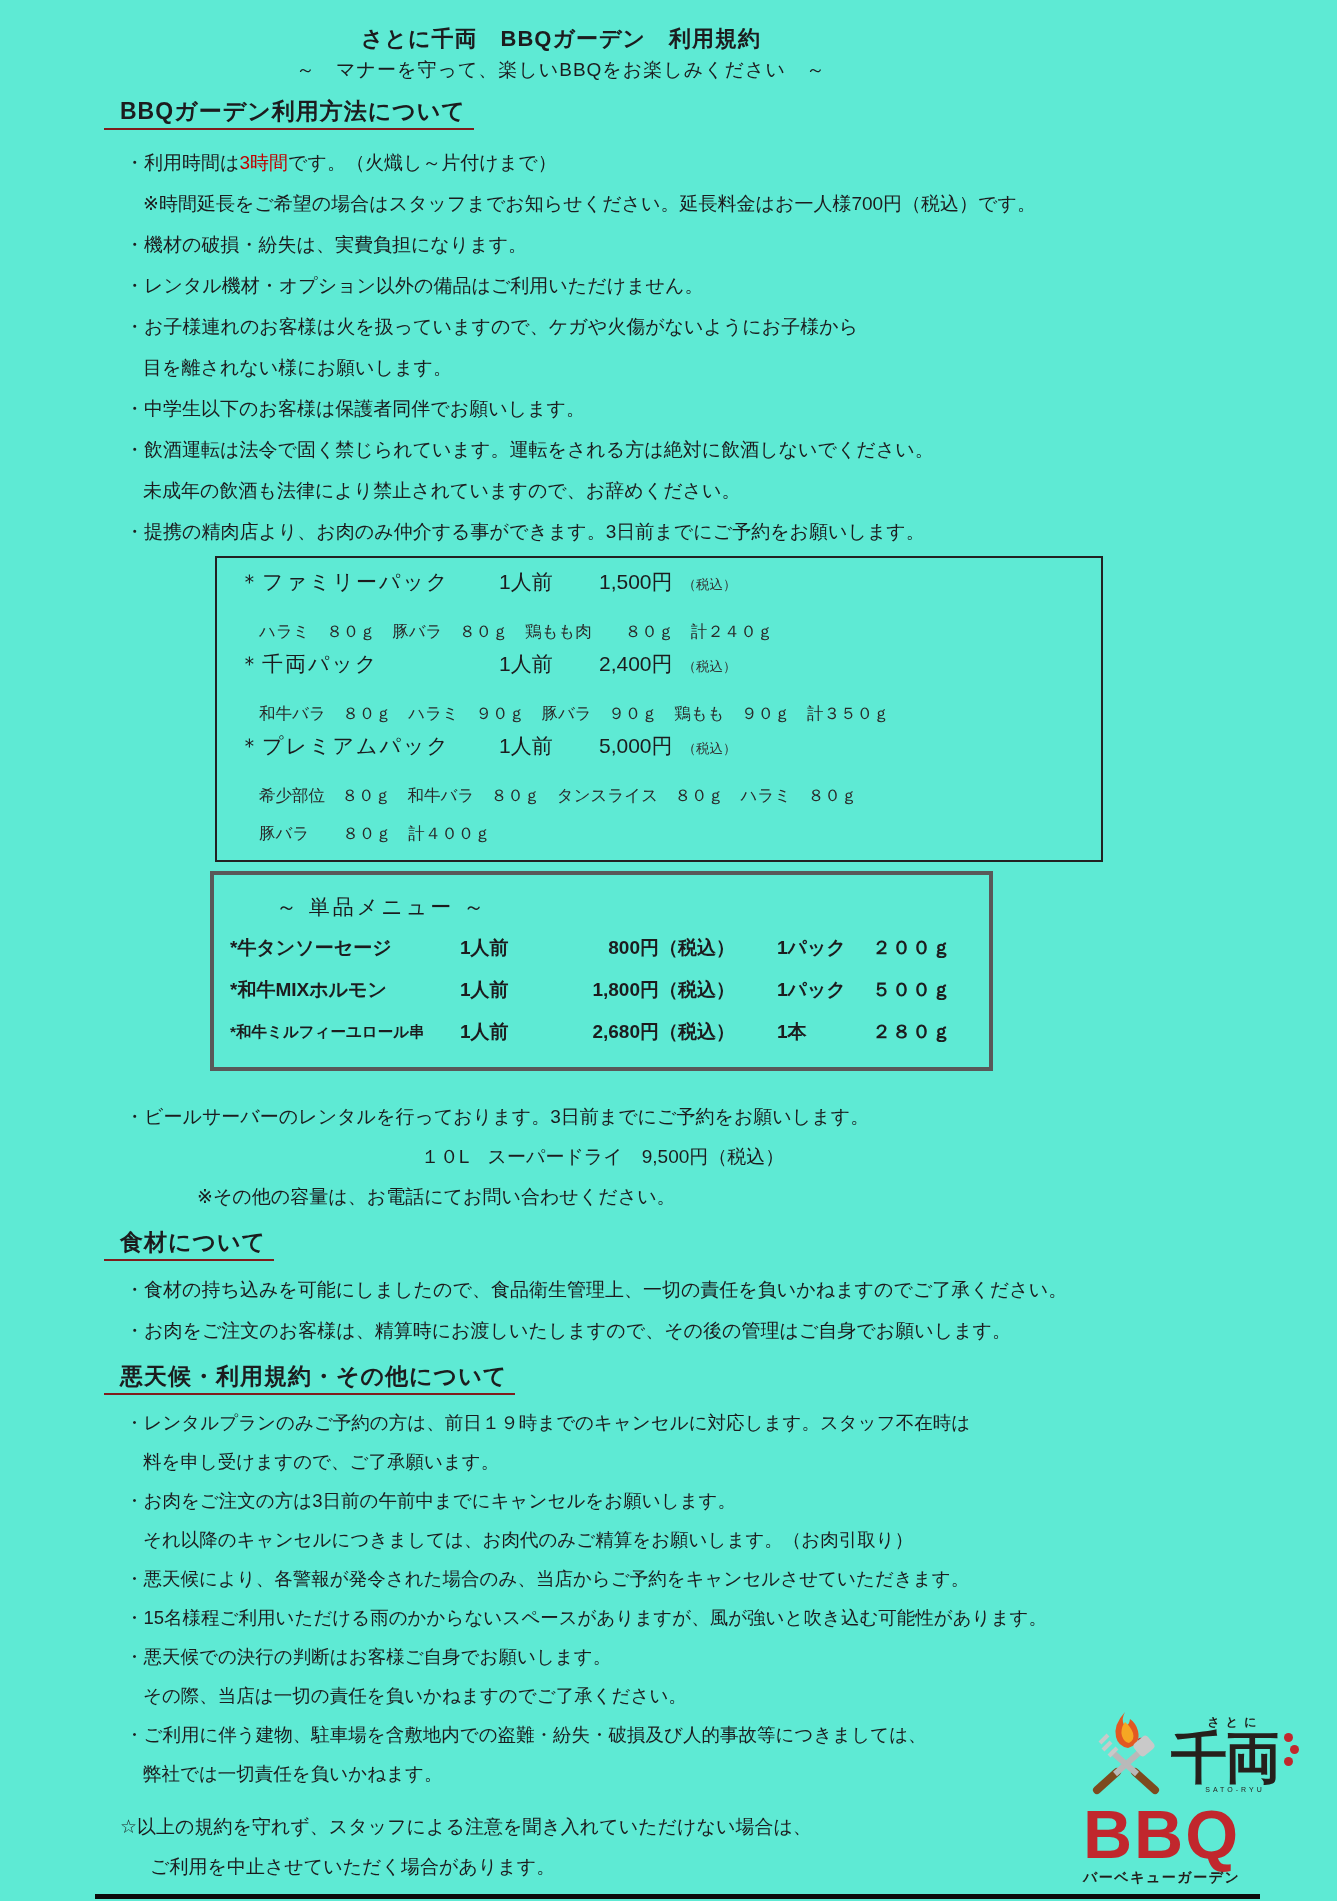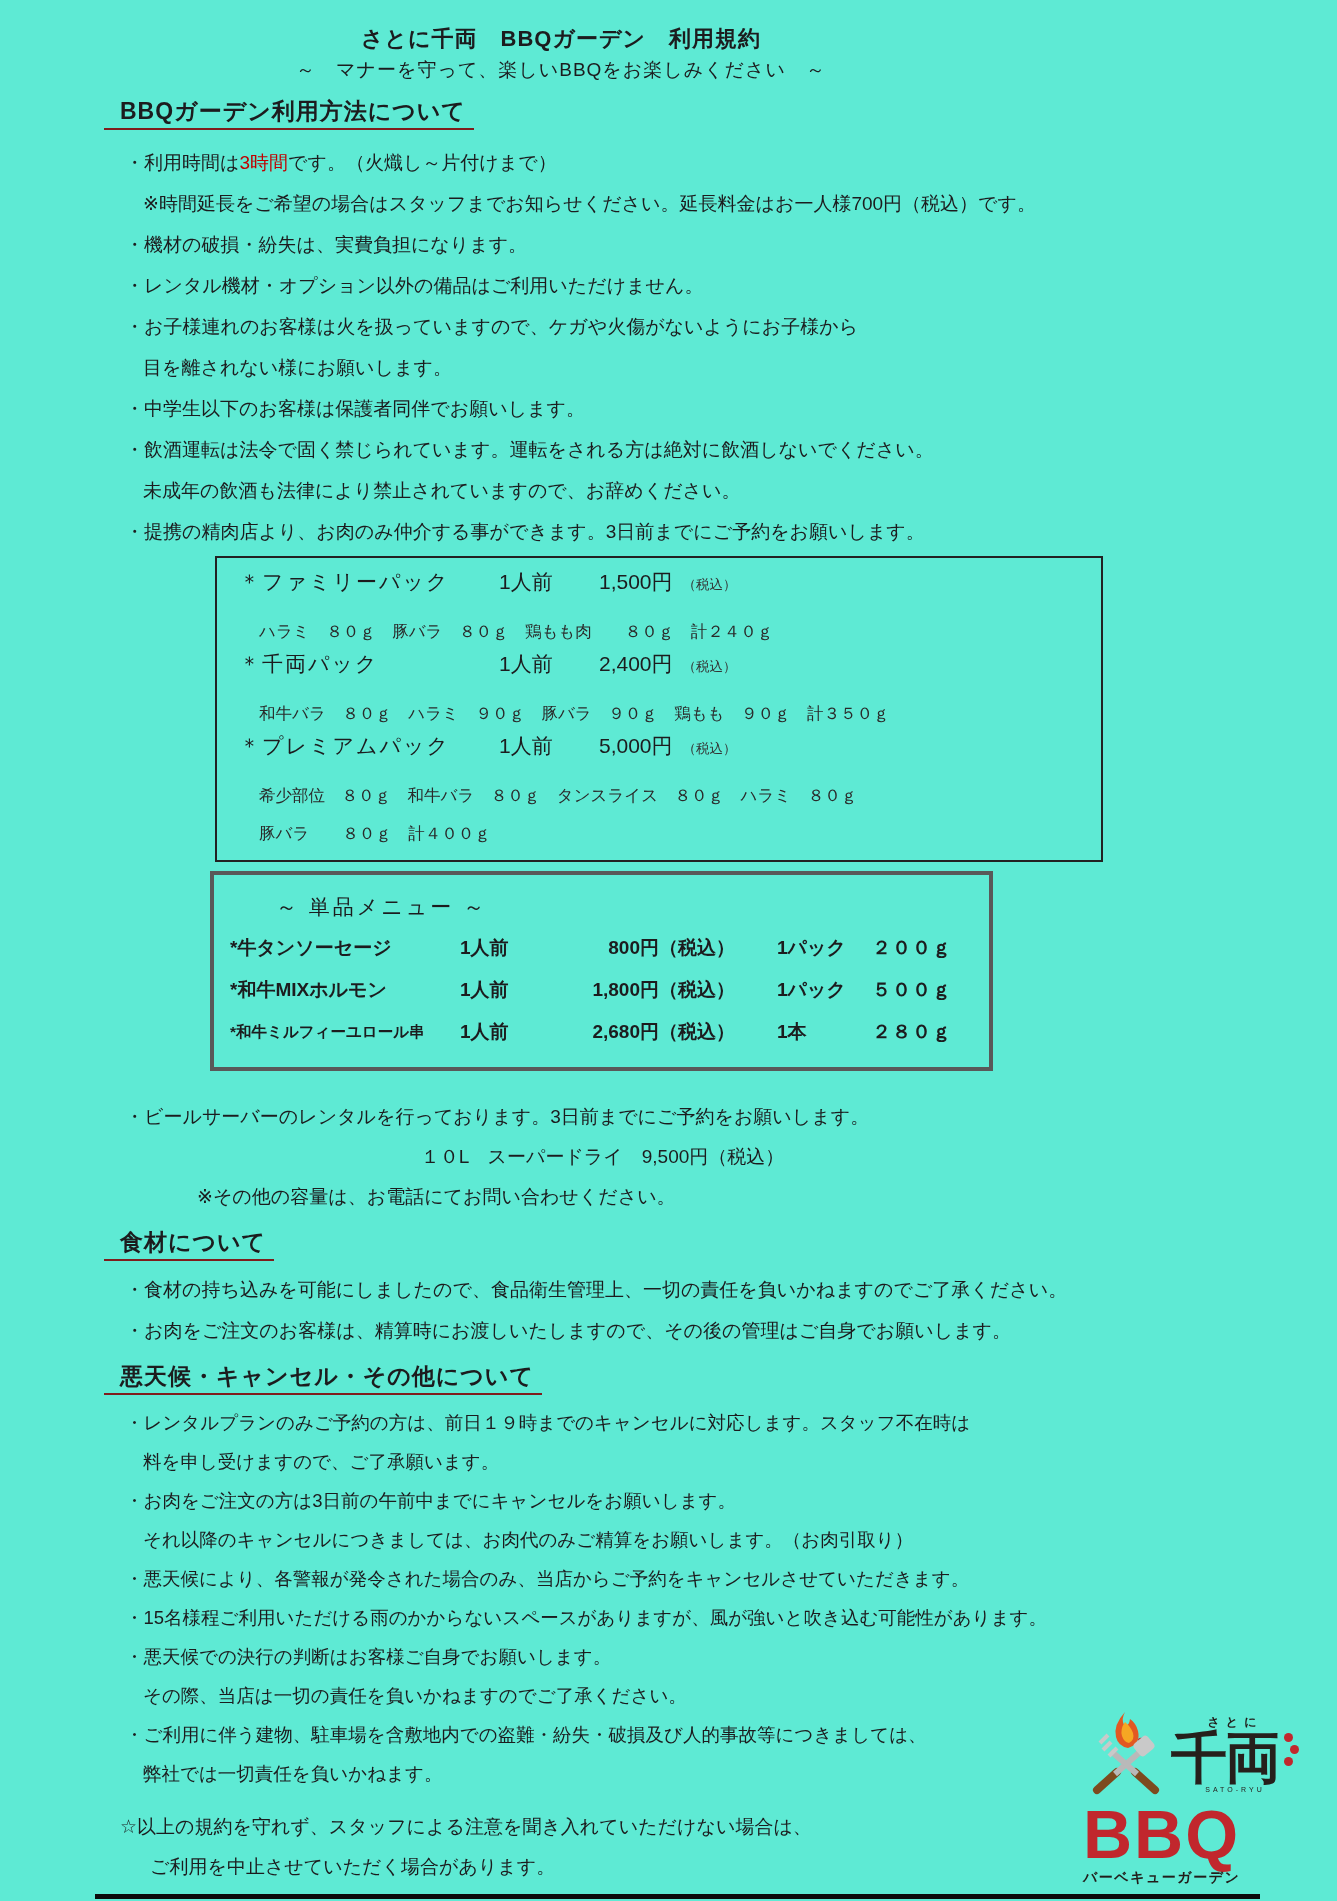--- a/index.html
+++ b/index.html
@@ -151,21 +151,21 @@
 
     <div class="sec-h">
       <span>食材について</span>
     </div>
     <div class="food-lines">
       <p class="line">・食材の持ち込みを可能にしましたので、食品衛生管理上、一切の責任を負いかねますのでご了承ください。</p>
       <p class="line">・お肉をご注文のお客様は、精算時にお渡しいたしますので、その後の管理はご自身でお願いします。</p>
     </div>
 
     <div class="sec-h">
-      <span>悪天候・キャンセル・その他について</span>
+      <span>悪天候・利用規約・その他について</span>
     </div>
     <div class="weather-lines">
       <p class="line">・レンタルプランのみご予約の方は、前日１９時までのキャンセルに対応します。スタッフ不在時は</p>
       <p class="line cont">料を申し受けますので、ご了承願います。</p>
       <p class="line">・お肉をご注文の方は3日前の午前中までにキャンセルをお願いします。</p>
       <p class="line cont">それ以降のキャンセルにつきましては、お肉代のみご精算をお願いします。（お肉引取り）</p>
       <p class="line">・悪天候により、各警報が発令された場合のみ、当店からご予約をキャンセルさせていただきます。</p>
       <p class="line">・15名様程ご利用いただける雨のかからないスペースがありますが、風が強いと吹き込む可能性があります。</p>
       <p class="line">・悪天候での決行の判断はお客様ご自身でお願いします。</p>
       <p class="line cont">その際、当店は一切の責任を負いかねますのでご了承ください。</p>

